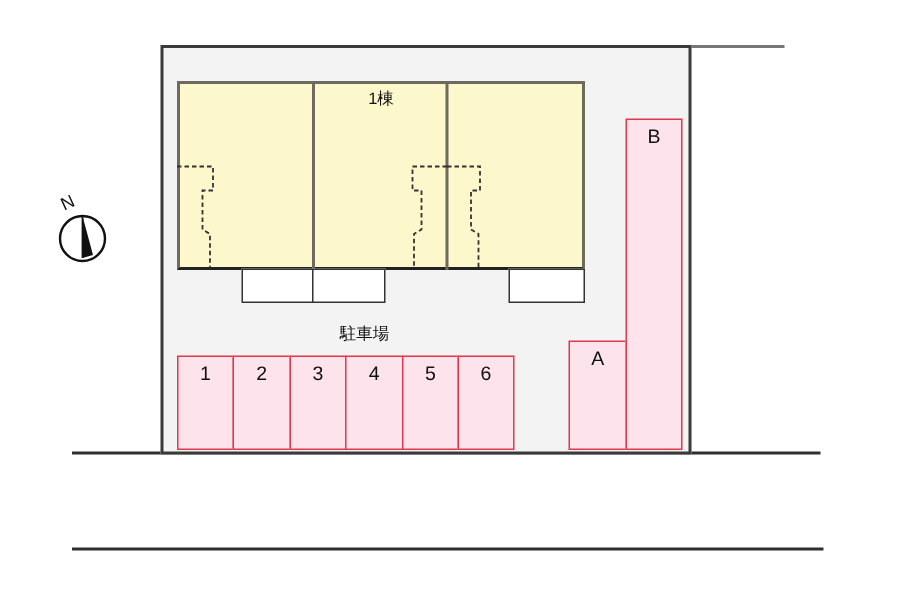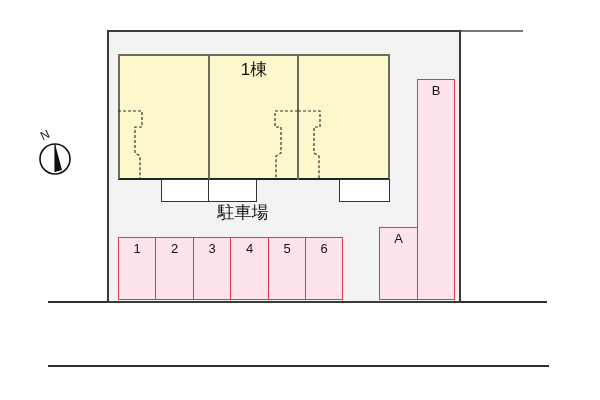--- a/index.html
+++ b/index.html
@@ -7,21 +7,21 @@
          font-family:"Liberation Sans", "DejaVu Sans", sans-serif; }
   .abs { position:absolute; box-sizing:border-box; }
   .lot { left:107px; top:30px; width:354px; height:273px; background:#f3f3f3;
          border:2px solid #3a3a3a; }
   .road-line { height:0; border-top:2px solid #2f2f2f; }
   .road-line.top-right { border-top:2px solid #777; }
   .building { left:118px; top:54px; width:272px; height:126px; background:#fdf7cc;
               border:2px solid #6d6a5e; border-bottom:2px solid #222; }
   .divider { top:54px; width:2px; height:126px; background:#6d6a5e; }
   .whitebox { background:#fff; border:1.5px solid #333; }
-  .label { font-size:17px; color:#111; white-space:nowrap; text-align:center; }
+  .label { font-size:11px; color:#111; white-space:nowrap; text-align:center; }
   .slot { background:#fde3ec; border:1.5px solid #e0384f; }
   .slot-label { font-size:13px; color:#111; text-align:center; width:100%;
                 position:absolute; top:3px; left:0; }
   svg { position:absolute; overflow:visible; }
 </style>
 </head>
 <body>
 
 <div class="abs road-line top-right" style="left:460px; top:30px; width:63px;"></div>
 <div class="abs road-line" style="left:48px; top:301px; width:499px;"></div>
@@ -42,21 +42,21 @@
     <polyline points="298,111 275,111 275,127 281,127 281,153 276,156 276,179"></polyline>
 
     <polyline points="298,111 320,111 320,127 314,127 314,153 319,156 319,179"></polyline>
   </g>
 </svg>
 
 <div class="abs whitebox" style="left:161px; top:179px; width:49px; height:23px;"></div>
 <div class="abs whitebox" style="left:208px; top:179px; width:49px; height:23px;"></div>
 <div class="abs whitebox" style="left:339px; top:179px; width:51px; height:23px;"></div>
 
-<div class="abs label" style="left:213px; top:201px; width:60px;">駐車場</div>
+<div class="abs label" style="left:213px; top:215px; width:60px;">駐車場</div>
 
 <div class="abs slot" style="left:118px; top:237px; width:38px; height:63px;">
   <span class="slot-label">1</span>
 </div>
 <div class="abs slot" style="left:155px; top:237px; width:39px; height:63px;">
   <span class="slot-label">2</span>
 </div>
 <div class="abs slot" style="left:193px; top:237px; width:38px; height:63px;">
   <span class="slot-label">3</span>
 </div>

